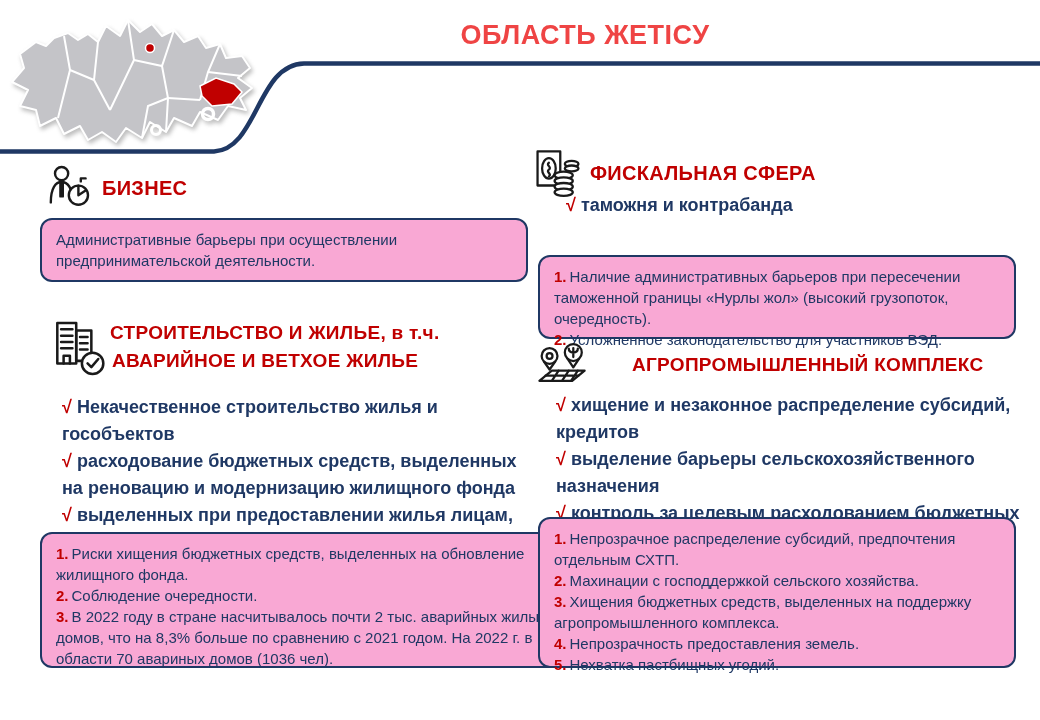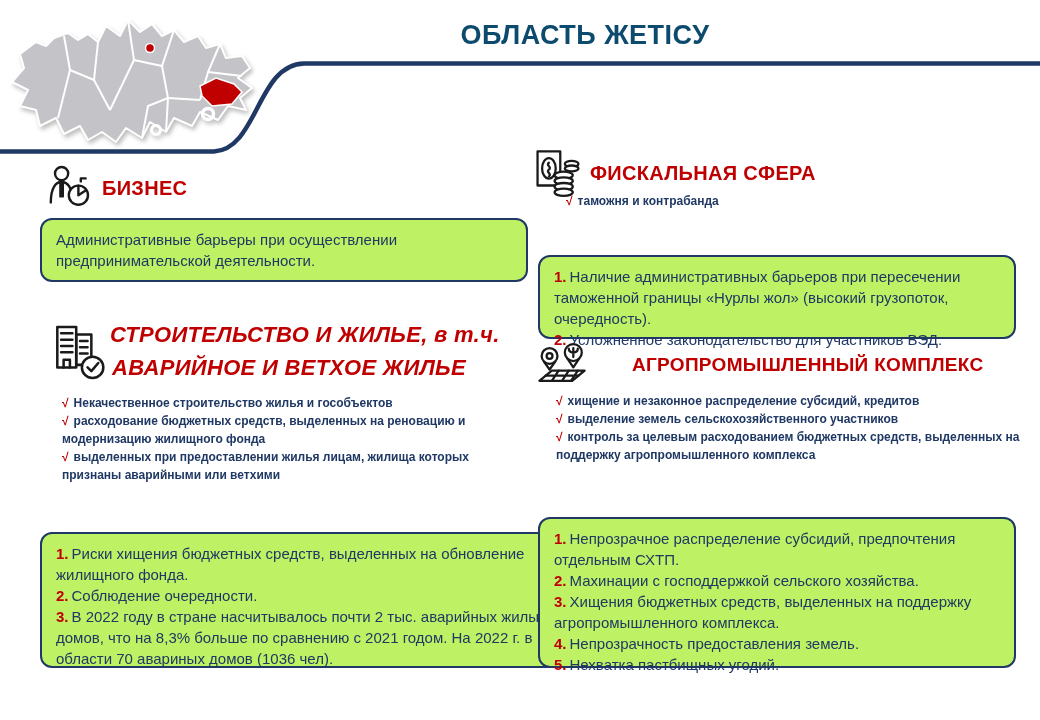--- a/index.html
+++ b/index.html
@@ -1,28 +1,28 @@
 <!DOCTYPE html>
 <html><head>
 <meta charset="utf-8">
 <style>
   html,body{margin:0;padding:0;background:#fff;}
   #page{position:relative;width:1040px;height:720px;background:#ffffff;overflow:hidden;
         font-family:"Liberation Sans",sans-serif;color:#1F3864;}
   .abs{position:absolute;}
   #page-title{left:335px;top:20px;width:500px;text-align:center;
-      font-size:27px;font-weight:bold;color:#0c4a6e;letter-spacing:0.5px;white-space:nowrap;}
+      font-size:27px;font-weight:bold;color:#ef4444;letter-spacing:0.5px;white-space:nowrap;}
   .sec-header{display:flex;align-items:center;gap:8px;}
   .sec-title{font-size:20px;font-weight:bold;color:#C00000;letter-spacing:0.3px;}
-  .sec-title.two-line{font-size:22px;line-height:1.5;font-style:italic;}
-  .issue-box{border:2.2px solid #1F3864;border-radius:12px;background:#bef264;
+  .sec-title.two-line{font-size:19px;line-height:1.5;}
+  .issue-box{border:2.2px solid #1F3864;border-radius:12px;background:#f9a8d4;
       box-sizing:border-box;padding:9px 14px;font-size:15px;line-height:1.4;color:#1F3864;}
   .item{margin:0;}
   .num{color:#C00000;font-weight:700;margin-right:3px;}
-  .checks{font-size:12px;font-weight:bold;color:#1F3864;line-height:1.5;}
+  .checks{font-size:18px;font-weight:bold;color:#1F3864;line-height:1.5;}
   .tick{color:#C00000;font-weight:bold;margin-right:5px;}
   .icon-line{stroke:#1a1a1a;stroke-width:2;fill:none;stroke-linecap:round;stroke-linejoin:round;}
   .icon-fill{fill:#ffffff;stroke:#1a1a1a;stroke-width:2;stroke-linejoin:round;}
   #kz-map{filter:drop-shadow(2px 3px 2px rgba(110,110,110,0.45));}
 </style>
 </head>
 <body>
 
 <div id="page">
 
@@ -135,21 +135,21 @@
       <circle class="icon-line" cx="12" cy="12" r="2.6"></circle>
       <circle class="icon-fill" cx="33" cy="9" r="7.5"></circle>
       <path class="icon-line" d="M28,14.5 L33,22 L38,14.5"></path>
       <path class="icon-line" d="M33,5 V13 M33,9 C30,9 29,7 29,5.5 M33,9 C36,9 37,7 37,5.5"></path>
     </svg>
     <span class="sec-title" style="font-size:19px;margin-left:32px;">АГРОПРОМЫШЛЕННЫЙ  КОМПЛЕКС</span>
   </div>
 
   <div class="abs checks" style="left:556px;top:392px;width:466px;">
     <div><span class="tick">√</span><span>хищение и незаконное распределение субсидий, кредитов</span></div>
-    <div><span class="tick">√</span><span>выделение земель сельскохозяйственного участников</span></div>
+    <div><span class="tick">√</span><span>выделение барьеры сельскохозяйственного назначения</span></div>
     <div><span class="tick">√</span><span>контроль  за  целевым  расходованием  бюджетных  средств, выделенных на поддержку агропромышленного комплекса</span></div>
   </div>
 
   <div class="abs issue-box" style="left:538px;top:517px;width:478px;height:151px;">
     <div class="item"><span class="num">1.</span><span>Непрозрачное распределение субсидий, предпочтения  отдельным СХТП.</span></div>
     <div class="item"><span class="num">2.</span><span>Махинации с господдержкой сельского хозяйства.</span></div>
     <div class="item"><span class="num">3.</span><span>Хищения бюджетных средств, выделенных на поддержку агропромышленного комплекса.</span></div>
     <div class="item"><span class="num">4.</span><span>Непрозрачность предоставления земель.</span></div>
     <div class="item"><span class="num">5.</span><span>Нехватка пастбищных угодий.</span></div>
   </div>

